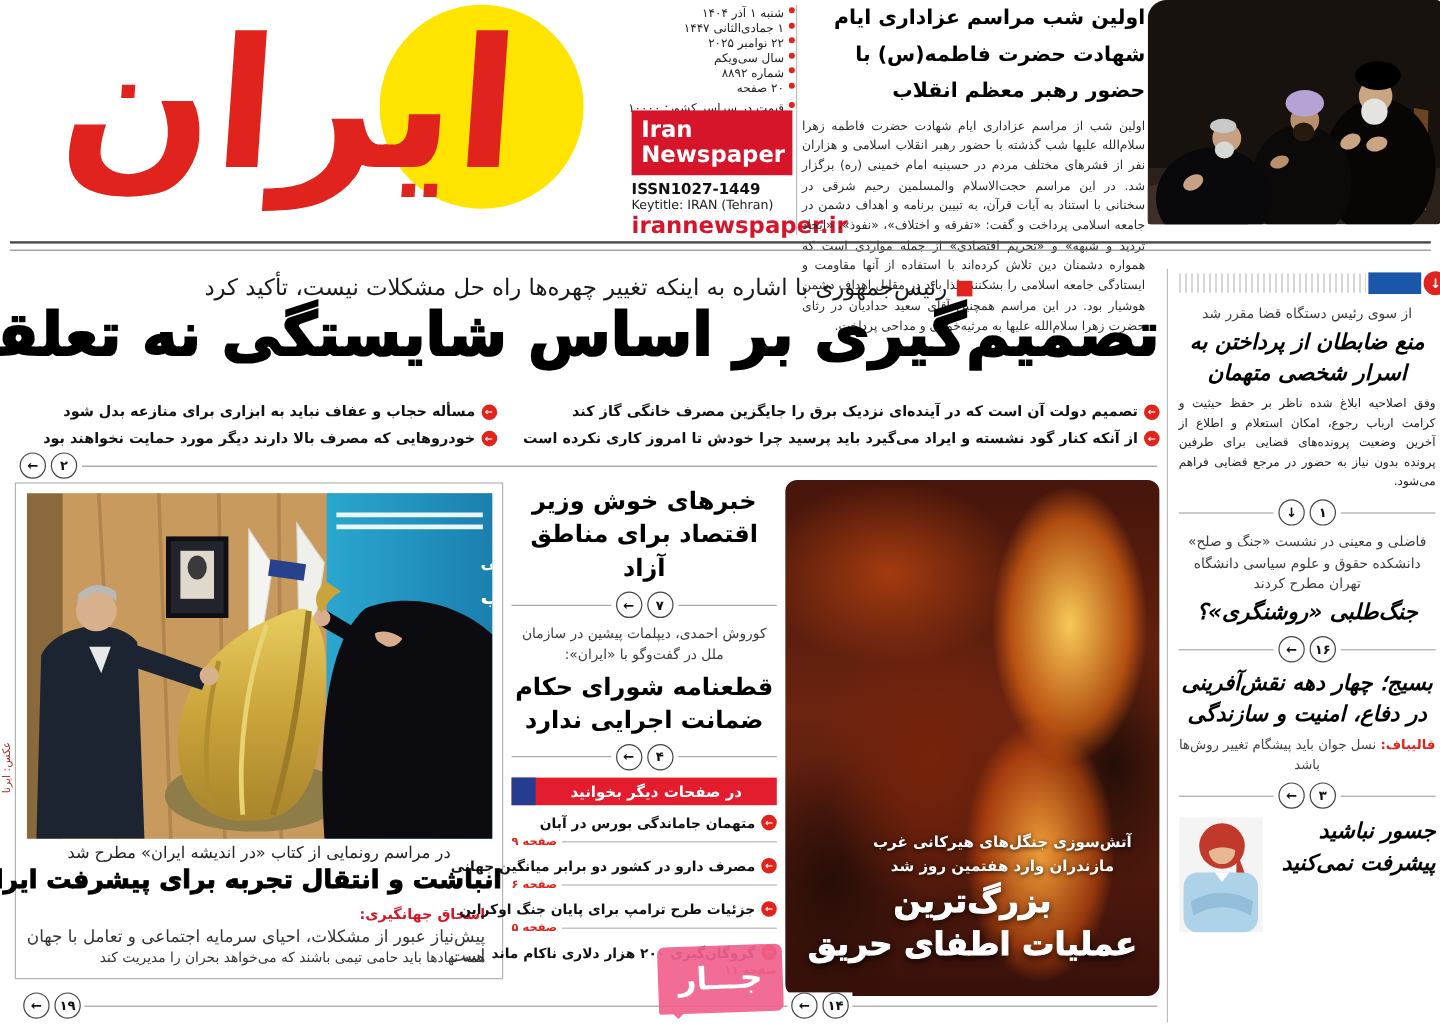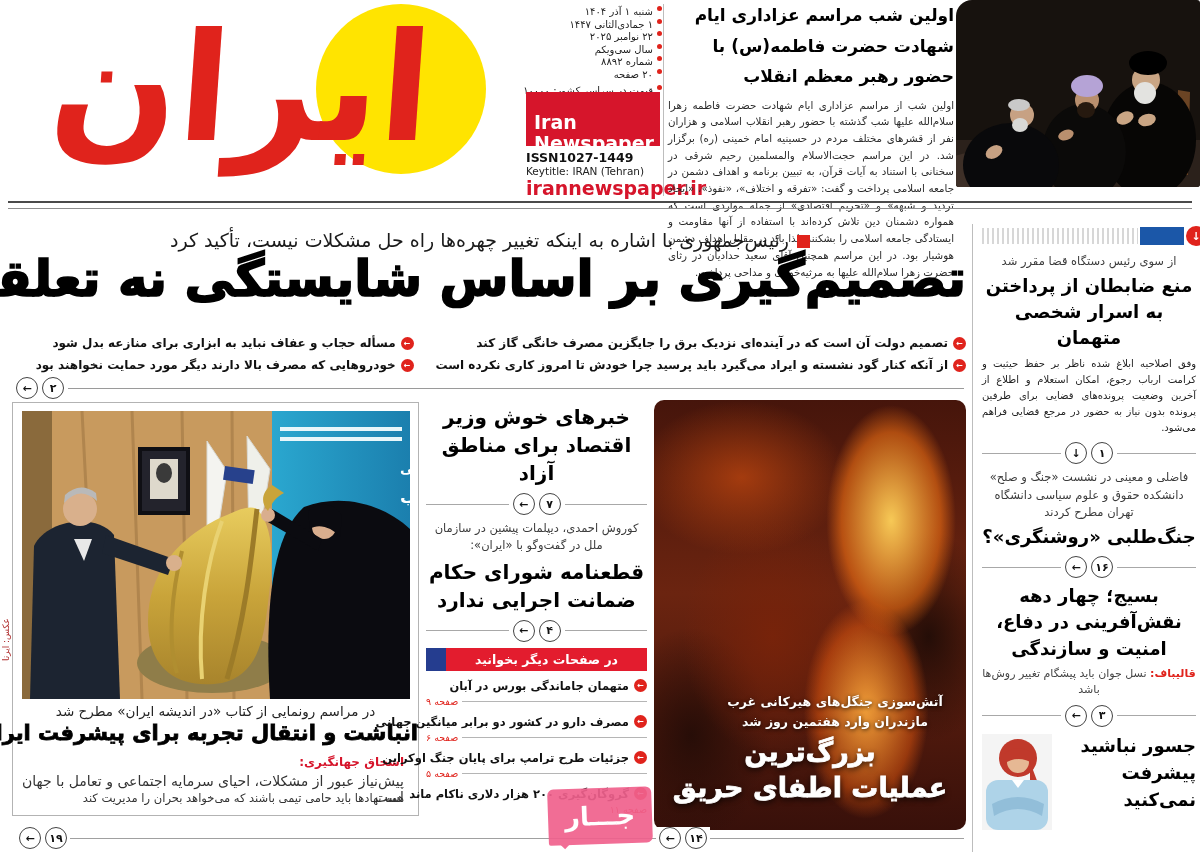--- a/index.html
+++ b/index.html
@@ -9,21 +9,21 @@
   
   .yellow-circle{left:316px;top:4px;width:170px;height:170px;border-radius:50%;background:#ffe400;}
   .logo{left:6px;top:-14px;width:470px;height:205px;font-size:150px;font-weight:bold;color:#e0231c;
         text-align:center;line-height:205px;transform:skewX(-4deg);}
   .dates{left:520px;top:6px;width:142px;font-size:10px;color:#222;}
   .drow{display:flex;gap:4px;line-height:12.6px;}
   .dot{width:5px;height:5px;border-radius:50%;background:#e0231c;flex:0 0 auto;}
   .price{margin-top:3px;}
   .vline{width:1px;background:#bdbdbd;}
   .brandbox{left:526px;top:92px;width:134px;height:54px;background:#d6152b;color:#fff;direction:ltr;
-            font-weight:bold;font-size:19px;line-height:21px;padding:20px 8px;box-sizing:border-box;}
+            font-weight:bold;font-size:19px;line-height:21px;padding:6px 8px;box-sizing:border-box;}
   .issn{left:526px;top:150px;font-size:12.5px;font-weight:bold;color:#111;direction:ltr;}
   .keytitle{left:526px;top:165px;font-size:10.5px;color:#222;direction:ltr;}
   .website{left:526px;top:177px;font-size:19px;font-weight:bold;color:#d6152b;direction:ltr;}
   .topstory{left:668px;top:0;width:286px;}
   .ts-head{font-size:17px;font-weight:bold;color:#000;line-height:1.8;text-align:right;}
   .ts-body{margin-top:5px;font-size:10.3px;color:#2b2b2b;line-height:1.62;text-align:justify;}
   .topphoto{left:956px;top:0;width:244px;height:187px;border-radius:16px 3px 3px 3px;overflow:hidden;}
   .hrule2{left:8px;top:201px;width:1184px;height:5px;border-top:2px solid #4a4a4a;border-bottom:1px solid #8d8d8d;}
   
   .kicker{left:15px;top:229px;width:950px;text-align:center;font-size:19px;color:#1a1a1a;}
@@ -41,21 +41,21 @@
   .lead-pager{left:16px;top:377px;width:948px;}
   
   .side-vline{left:972px;top:224px;height:628px;}
   .sidebar{left:982px;top:226px;width:214px;}
   .deco{display:flex;align-items:center;gap:2px;height:20px;margin-bottom:7px;}
   .deco-ticks{flex:1;height:16px;background:repeating-linear-gradient(90deg,#d7d7d7 0 2px,#fff 2px 5px);}
   .deco-blue{width:44px;height:18px;background:#1b57a8;flex:0 0 auto;}
   .deco-red{width:20px;height:20px;border-radius:50%;background:#e0231c;color:#fff;font-size:11px;font-weight:bold;
             display:flex;align-items:center;justify-content:center;flex:0 0 auto;margin-right:-10px;z-index:2;}
   .s-kicker{font-size:11.5px;color:#3c3c3c;text-align:center;line-height:1.5;}
-  .s-head{font-size:18px;font-weight:bold;color:#000;text-align:center;line-height:1.45;margin:3px 0 4px;}
+  .s-head{font-size:18px;font-weight:bold;color:#000;text-align:center;line-height:1.45;margin:3px 0 4px;font-style:italic;}
   .s-body{font-size:10px;color:#222;text-align:justify;line-height:1.62;}
   .spager{display:flex;align-items:center;gap:4px;direction:ltr;margin:6px 0 5px;}
   .sline{flex:1;height:1px;background:#a8a8a8;}
   .s-lead{font-size:11px;color:#444;text-align:center;line-height:1.5;}
   .rn{color:#e0231c;font-weight:bold;text-align:right;}
   .mag{color:#e5097f;font-weight:bold;}
   .art4{position:relative;min-height:100px;}
   .wphoto{position:absolute;left:0;top:2px;width:70px;height:96px;}
   .art4 .txt{margin-left:74px;}
   .art4 .s-head{text-align:right;font-size:18px;line-height:1.5;}
@@ -75,21 +75,21 @@
   .midcol{left:426px;top:400px;width:221px;}
   .m-kicker{font-size:11.5px;color:#3c3c3c;text-align:center;line-height:1.5;}
   .m-head{font-size:20px;font-weight:bold;color:#000;text-align:center;line-height:1.4;margin:3px 0 4px;}
   .rm-bar{position:relative;height:23px;background:#e31c2e;margin:6px 0 8px;}
   .rm-blue{position:absolute;left:0;top:0;width:20px;height:100%;background:#253d8f;}
   .rm-title{position:absolute;left:20px;right:0;top:0;height:100%;display:flex;align-items:center;justify-content:center;
             color:#fff;font-size:12.5px;font-weight:bold;}
   .rm-item{display:flex;align-items:center;gap:5px;font-size:11.5px;font-weight:bold;color:#111;white-space:nowrap;letter-spacing:-0.2px;}
   .rm-sub{display:flex;align-items:center;gap:4px;margin:3px 0 8px;}
   .rm-line{flex:1;height:1px;background:#b5b5b5;}
-  .rm-page{font-size:9.5px;color:#e0231c;font-weight:normal;flex:0 0 auto;}
+  .rm-page{font-size:9.5px;color:#e0231c;font-weight:bold;flex:0 0 auto;}
   
   .fire{left:654px;top:400px;width:312px;height:430px;border-radius:10px;overflow:hidden;
         background:
          radial-gradient(90px 160px at 76% 28%, rgba(255,210,90,.95), rgba(255,120,20,.55) 55%, transparent 72%),
          radial-gradient(80px 140px at 68% 72%, rgba(255,170,60,.9), rgba(230,90,15,.5) 60%, transparent 78%),
          radial-gradient(150px 110px at 28% 18%, rgba(190,70,15,.75), transparent 70%),
          radial-gradient(120px 160px at 38% 55%, rgba(120,35,10,.95), transparent 75%),
          radial-gradient(100px 150px at 88% 55%, rgba(25,10,6,.85), transparent 70%),
          radial-gradient(110px 150px at 12% 78%, rgba(35,12,7,.9), transparent 72%),
          linear-gradient(180deg,#46150b,#6b2410 45%,#38100a);}

